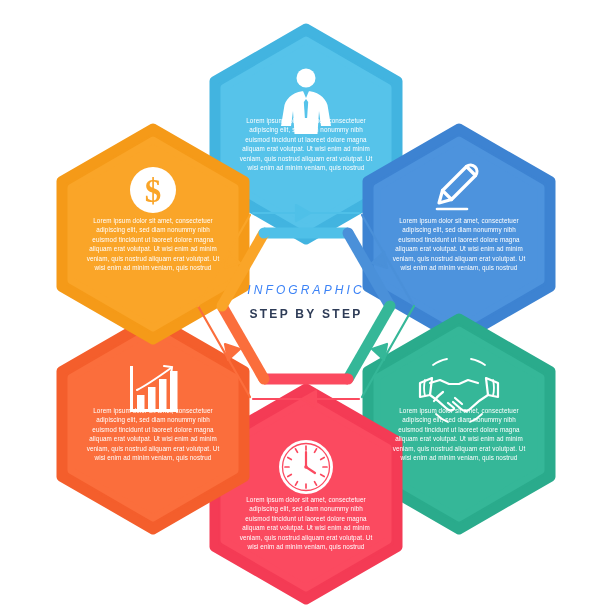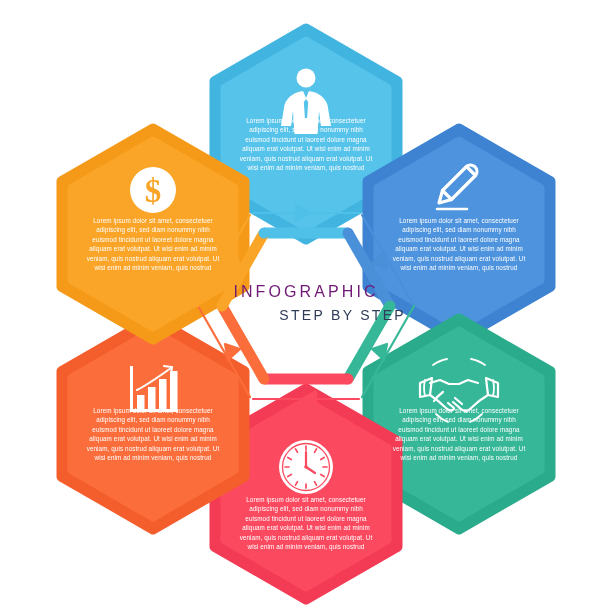--- a/index.html
+++ b/index.html
@@ -17,33 +17,34 @@
     text-align:center;
     font-size:6.3px;
     line-height:9.4px;
     letter-spacing:.1px;
     pointer-events:none;
   }
   .center-title{
     position:absolute;
     left:206px;top:283px;width:200px;
     text-align:center;
-    color:#701a75;
-    font-size:16px;
+    color:#3b82f6;
+    font-size:12px;
     letter-spacing:3.1px;
     font-weight:400;
+    font-style:italic;
   }
   .center-sub{
     position:absolute;
     left:206px;top:307px;width:200px;
-    text-align:right;
+    text-align:center;
     color:#2e3c57;
-    font-size:14px;
+    font-size:12px;
     letter-spacing:2.3px;
-    font-weight:400;
+    font-weight:700;
   }
 </style>
 </head>
 <body>
 
 <div id="stage">
 
   <svg width="612" height="612" viewBox="0 0 612 612">
     <defs>
       <clipPath id="clipTop">

